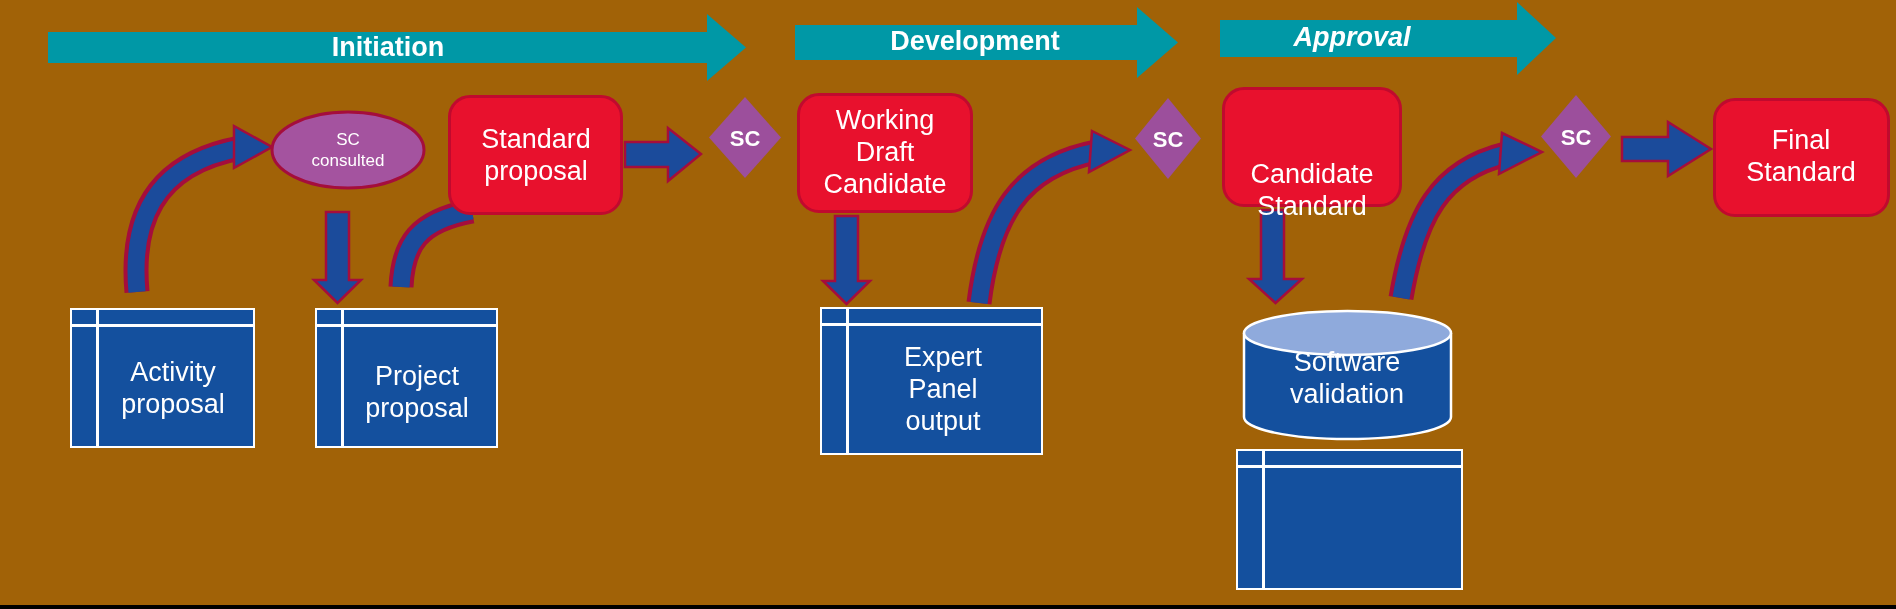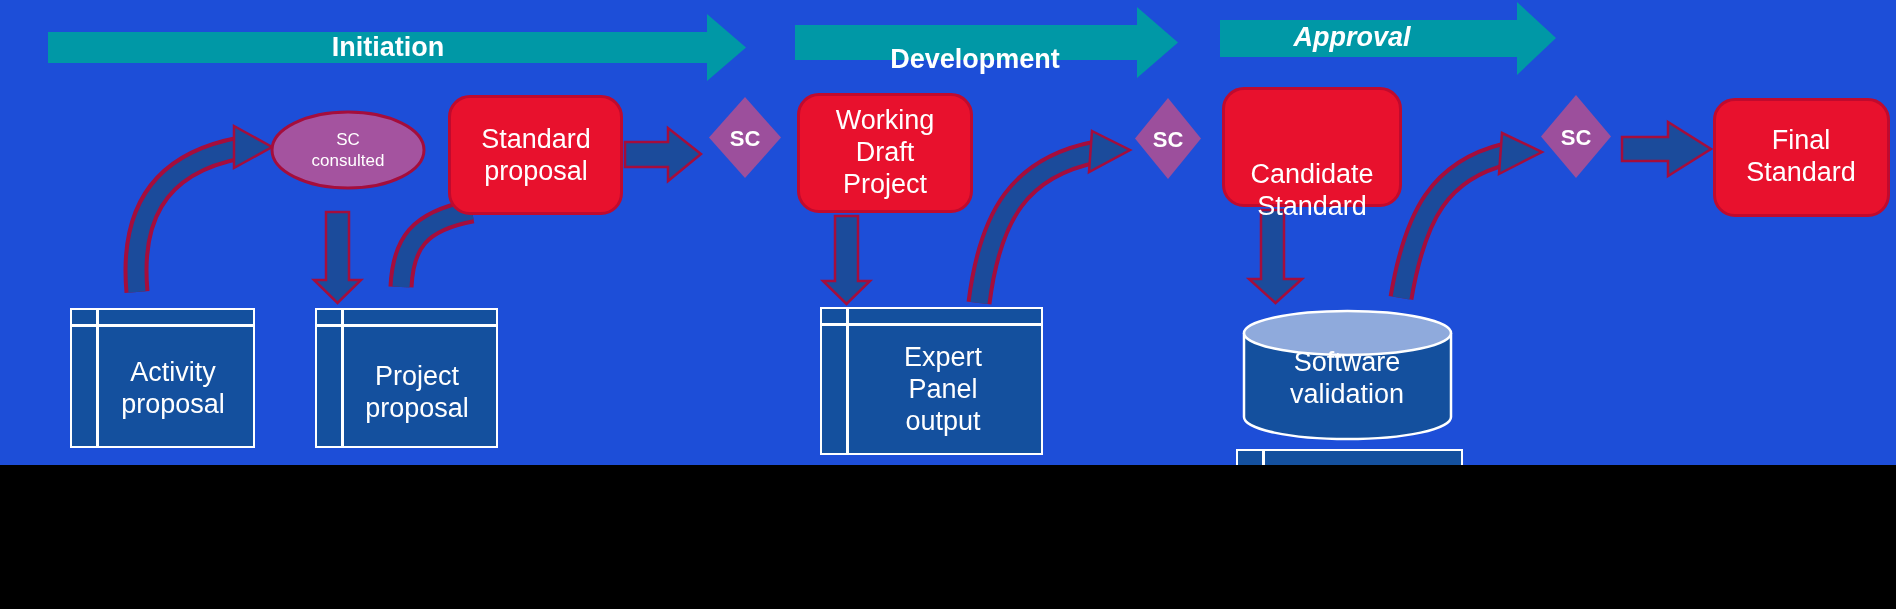--- a/index.html
+++ b/index.html
@@ -1,17 +1,17 @@
 <!DOCTYPE html>
 <html><head>
 <meta charset="utf-8">
 <style>
   html,body{margin:0;padding:0;background:#000;}
   .canvas{
-    position:relative;width:1896px;height:465px;background:#1d4ed8;
+    position:relative;width:1896px;height:605px;background:#a16207;
     font-family:"Liberation Sans", sans-serif;overflow:hidden;
   }
   .lbl{
     position:absolute;color:#fff;text-align:center;white-space:pre-line;
     transform:translate(-50%,-50%);line-height:1.18;z-index:5;pointer-events:none;
   }
   .phase-lbl{font-size:27px;font-weight:bold;}
   .node-lbl{font-size:27px;}
   .sc-lbl{font-size:22px;font-weight:bold;}
   .ellipse-lbl{font-size:17px;line-height:1.25;}
@@ -90,30 +90,30 @@
   <div class="redbox" style="left:797px;top:93px;width:176px;height:120px;"></div>
   <div class="redbox" style="left:1222px;top:87px;width:180px;height:120px;"></div>
   <div class="redbox" style="left:1713px;top:98px;width:177px;height:119px;"></div>
 
   <div class="table" style="left:70px;top:308px;width:185px;height:140px;"></div>
   <div class="table" style="left:315px;top:308px;width:183px;height:140px;"></div>
   <div class="table" style="left:820px;top:307px;width:223px;height:148px;"></div>
   <div class="table" style="left:1236px;top:449px;width:227px;height:141px;"></div>
 
   <div class="lbl phase-lbl" style="left:388px;top:48px;">Initiation</div>
-  <div class="lbl phase-lbl" style="left:975px;top:60px;">Development</div>
+  <div class="lbl phase-lbl" style="left:975px;top:42px;">Development</div>
   <div class="lbl phase-lbl" style="left:1352px;top:38px;font-style:italic;">Approval</div>
 
   <div class="lbl ellipse-lbl" style="left:348px;top:150px;">SC
 consulted</div>
   <div class="lbl node-lbl" style="left:536px;top:156px;">Standard
 proposal</div>
   <div class="lbl node-lbl" style="left:885px;top:153px;">Working
 Draft
-Project</div>
+Candidate</div>
   <div class="lbl node-lbl" style="left:1312px;top:147px;margin-top:44px;">Candidate
 Standard</div>
   <div class="lbl node-lbl" style="left:1801px;top:157px;">Final
 Standard</div>
   <div class="lbl node-lbl" style="left:173px;top:389px;">Activity
 proposal</div>
   <div class="lbl node-lbl" style="left:417px;top:393px;">Project
 proposal</div>
   <div class="lbl node-lbl" style="left:943px;top:390px;">Expert
 Panel

